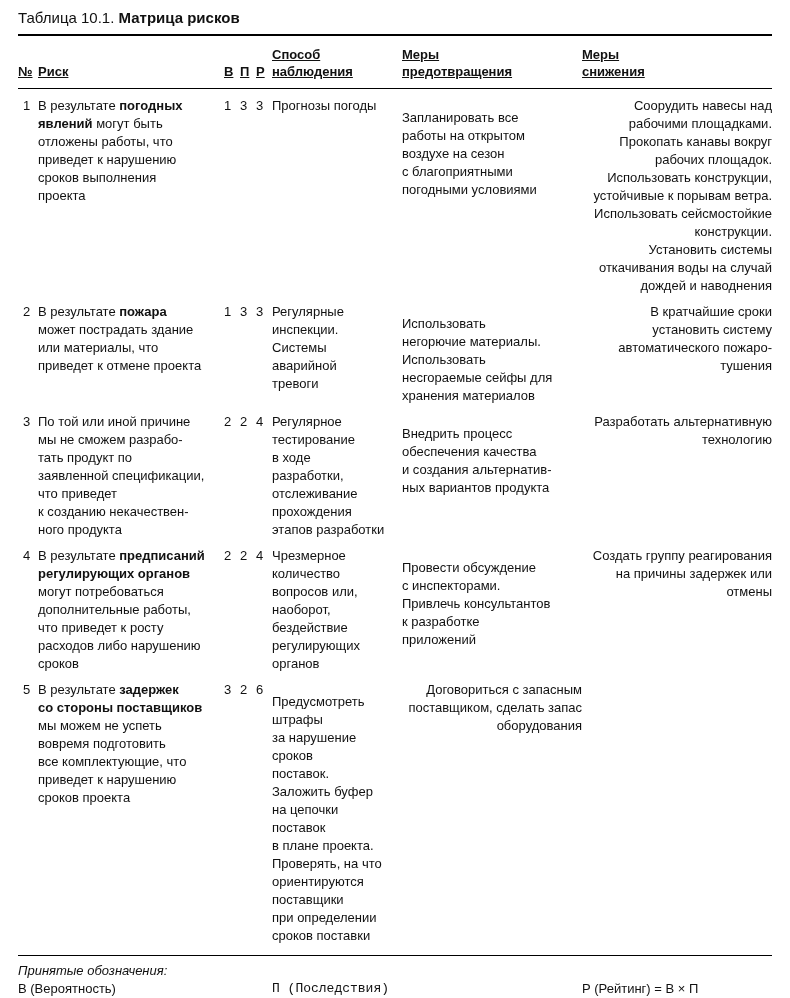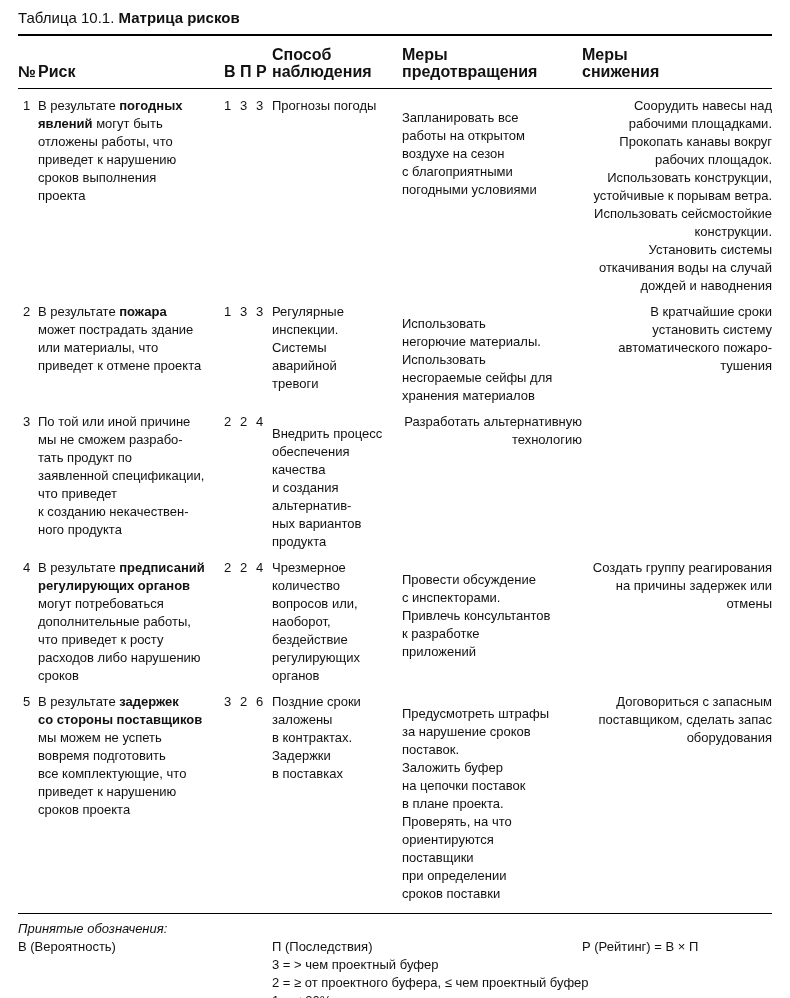--- a/index.html
+++ b/index.html
@@ -31,23 +31,24 @@
   .grid-cols {
     display: grid;
     grid-template-columns: 20px 186px 16px 16px 16px 130px 180px 190px;
   }
   .thead {
     align-items: end;
     padding: 10px 0 8px 0;
   }
   .thead .hcell {
     font-weight: bold;
-    font-size: 16px;
+    font-size: 13px;
     line-height: 17px;
     white-space: pre-line;
+    text-decoration: underline;
   }
   .trow {
     padding-top: 8px;
   }
   .cell {
     font-size: 13px;
     line-height: 18px;
     white-space: pre-line;
   }
   .c-num { padding-left: 5px; }
@@ -61,21 +62,21 @@
   .tbody { padding-bottom: 10px; }
 
   
   .legend { padding-top: 6px; font-size: 13px; line-height: 18px; }
   .legend-title { font-style: italic; margin-bottom: 0px; }
   .legend-grid {
     display: grid;
     grid-template-columns: 254px 310px 190px;
     align-items: start;
   }
-  .legend-lines div { white-space: pre; }
+  .legend-lines div { white-space: pre; font-family: Liberation Mono, monospace; }
   .legend-bottom-gap { height: 28px; }
 </style>
 </head>
 <body>
 
 <div class="page">
 
   <div class="doc-title">
     <span>Таблица 10.1.</span>
     <span class="t-name">Матрица рисков</span>
@@ -158,20 +159,27 @@
         <div class="cell c-risk"><span>По той или иной причине
 мы </span><span class="i">не сможем разрабо-
 тать продукт по
 заявленной спецификации</span><span>,
 что приведет
 к созданию некачествен-
 ного продукта</span></div>
         <div class="cell c-vpr">2</div>
         <div class="cell c-vpr">2</div>
         <div class="cell c-vpr">4</div>
+        <div class="cell c-obs">Регулярное
+тестирование
+в ходе
+разработки,
+отслеживание
+прохождения
+этапов разработки</div>
         <div class="cell c-prev">Внедрить процесс
 обеспечения качества
 и создания альтернатив-
 ных вариантов продукта</div>
         <div class="cell c-mit">Разработать альтернативную
 технологию</div>
       </div>
       <div class="grid-cols trow">
         <div class="cell c-num">4</div>
         <div class="cell c-risk"><span>В результате </span><span class="b">предписаний
@@ -205,25 +213,20 @@
         <div class="cell c-risk"><span>В результате </span><span class="b">задержек
 со стороны поставщиков</span><span>
 мы можем </span><span class="i">не успеть
 вовремя подготовить
 все комплектующие</span><span>, что
 приведет к нарушению
 сроков проекта</span></div>
         <div class="cell c-vpr">3</div>
         <div class="cell c-vpr">2</div>
         <div class="cell c-vpr">6</div>
-        <div class="cell c-obs">Поздние сроки
-заложены
-в контрактах.
-Задержки
-в поставках</div>
         <div class="cell c-prev">Предусмотреть штрафы
 за нарушение сроков
 поставок.
 Заложить буфер
 на цепочки поставок
 в плане проекта.
 Проверять, на что
 ориентируются
 поставщики
 при определении

